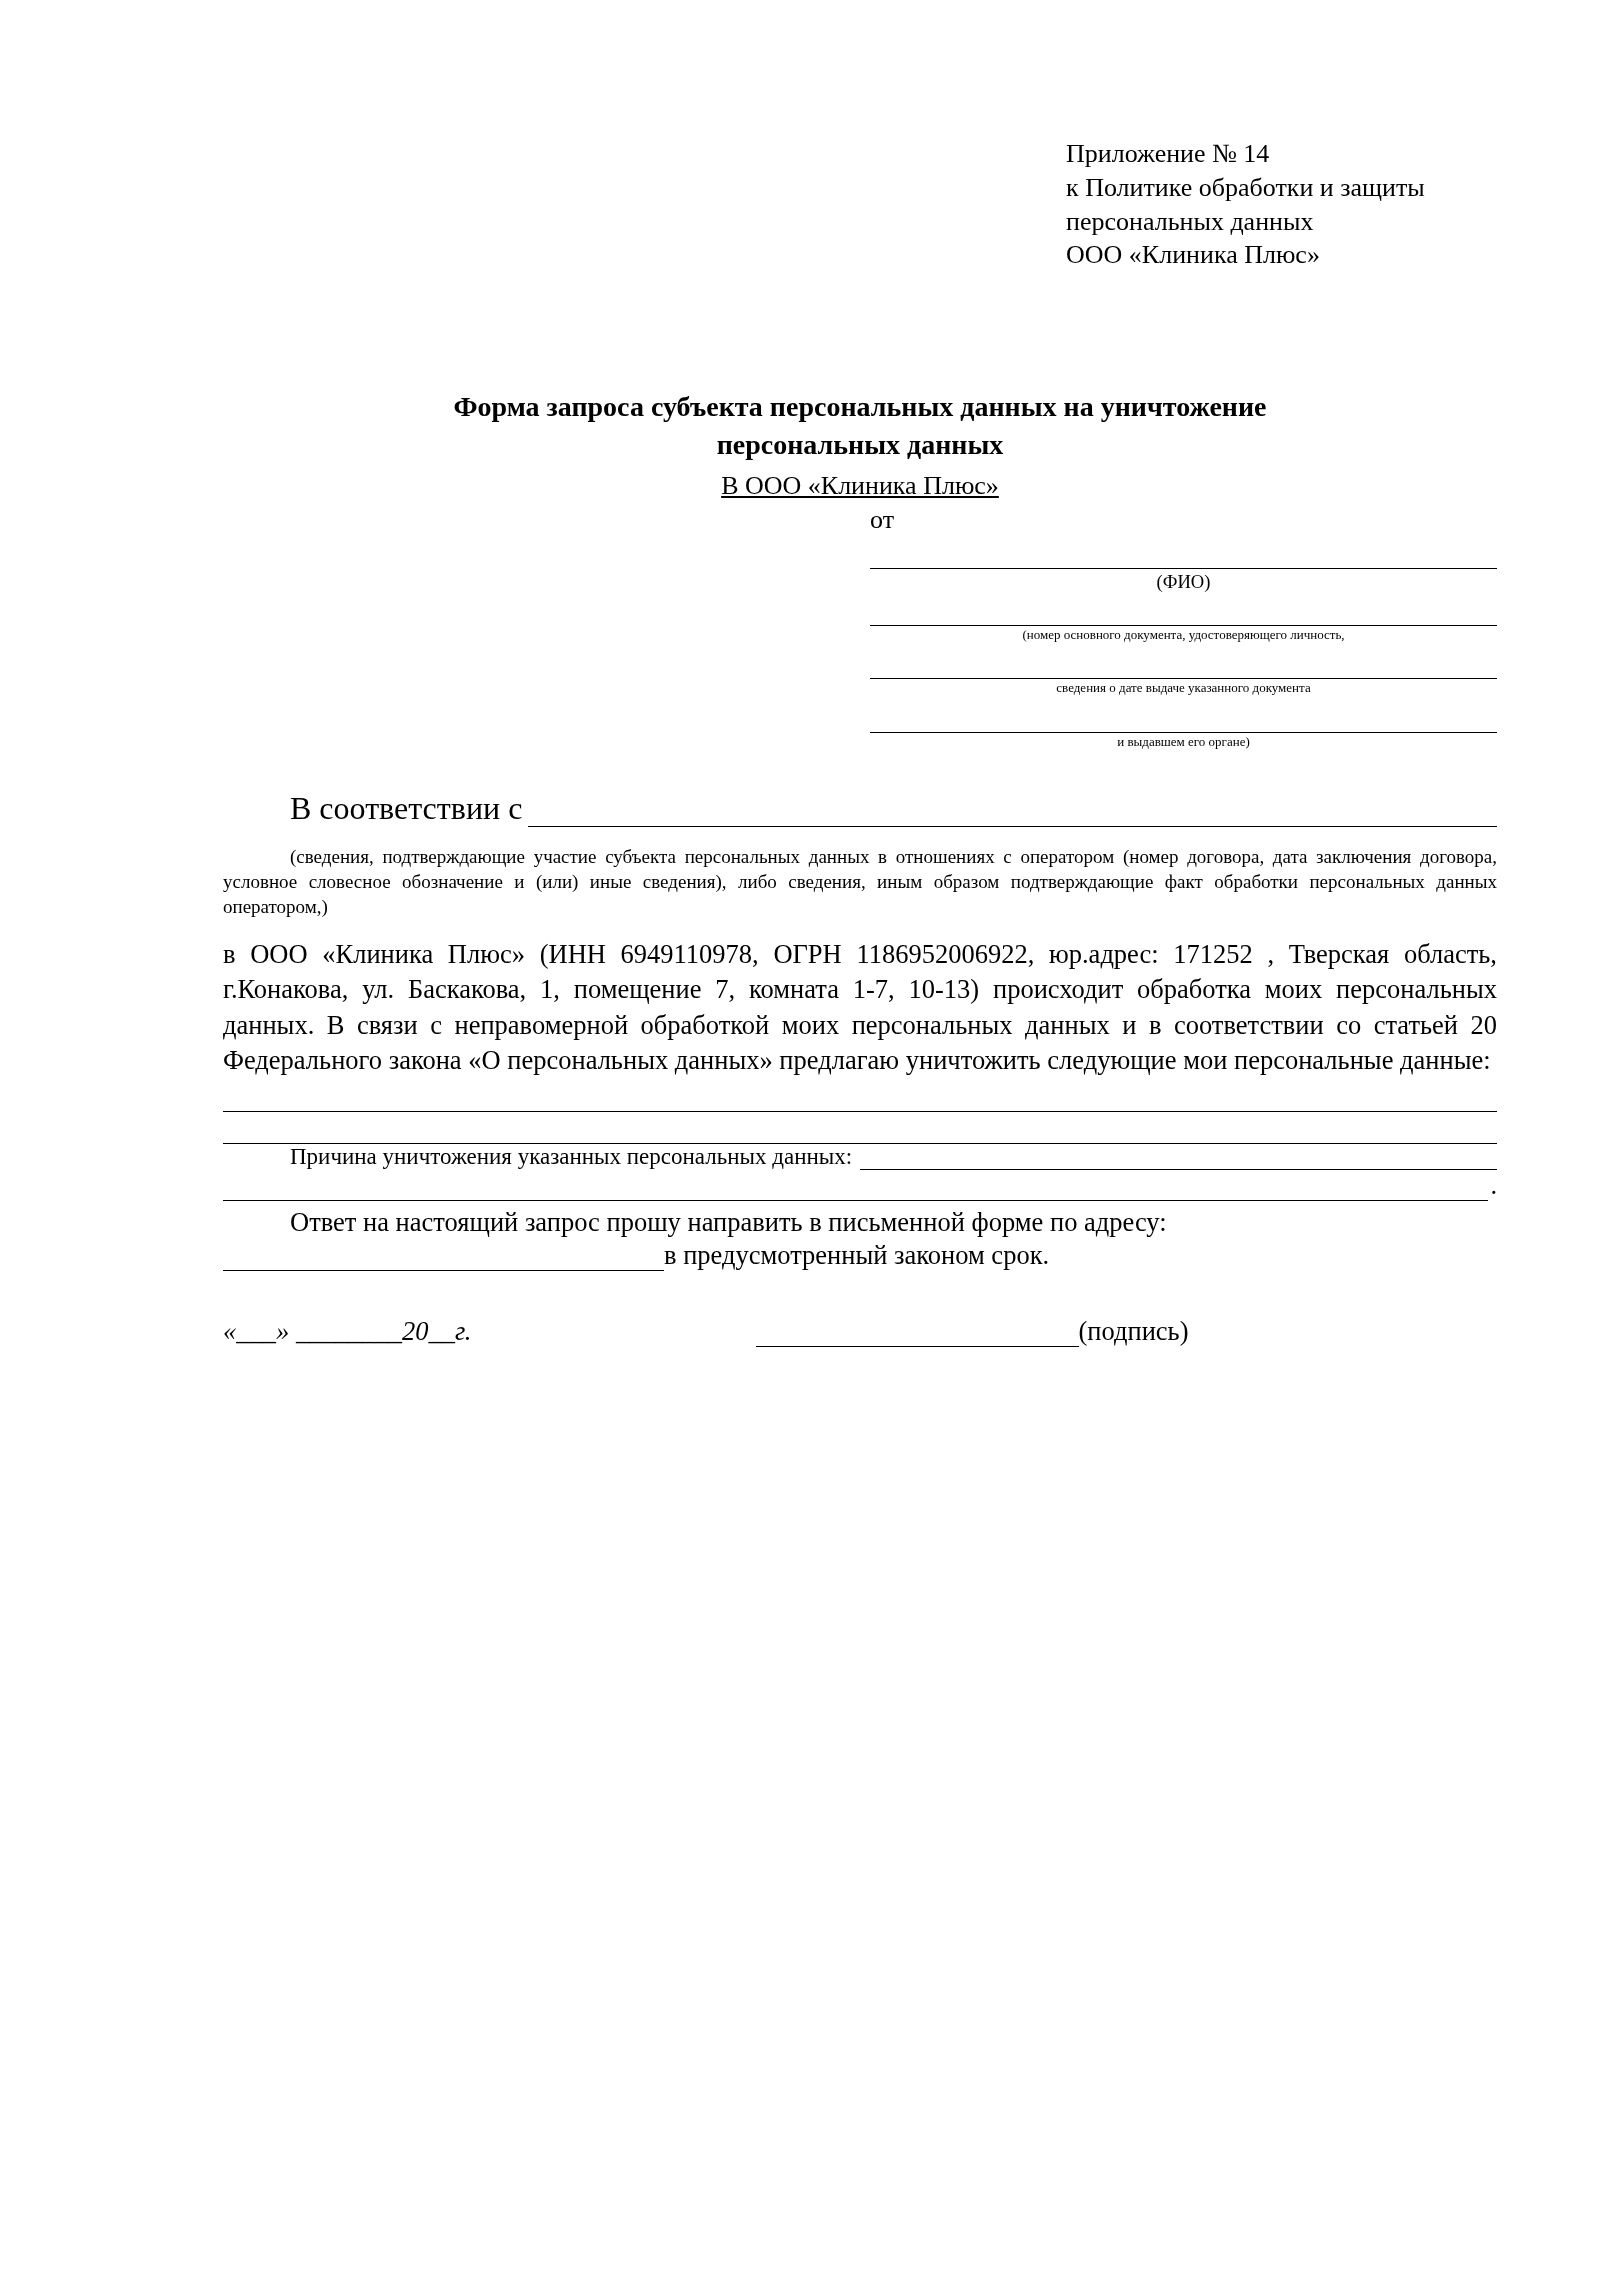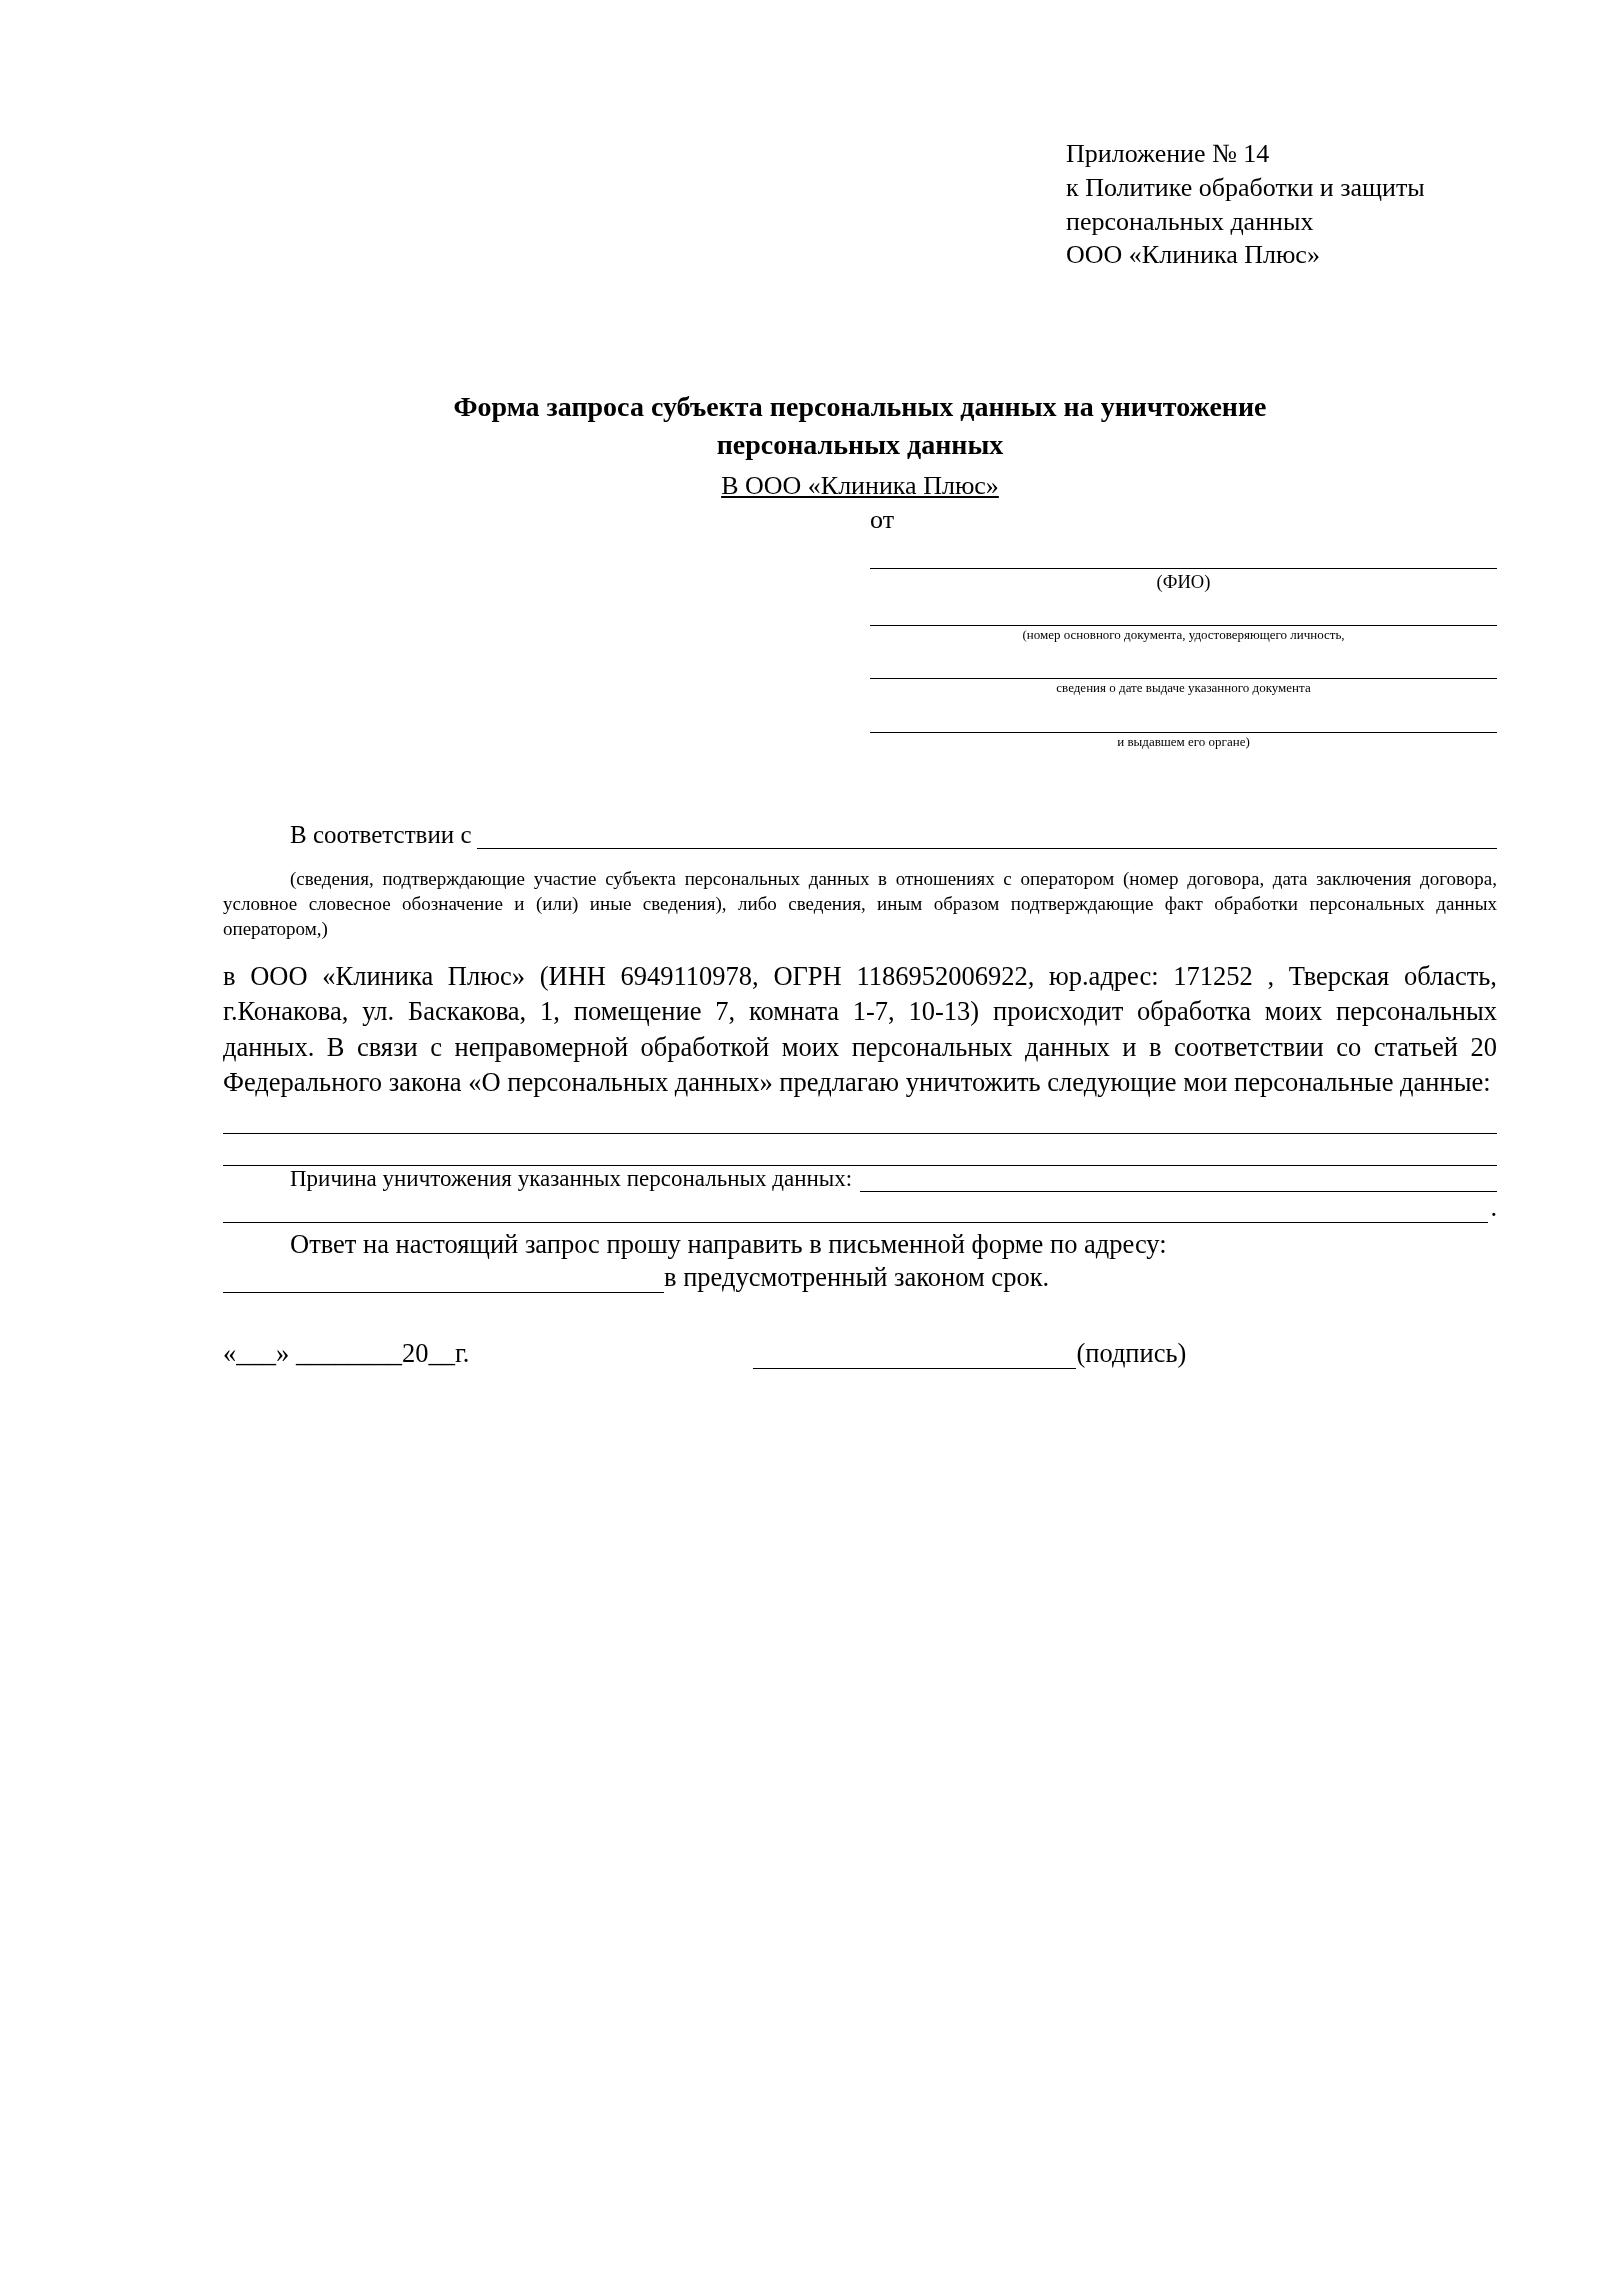--- a/index.html
+++ b/index.html
@@ -79,22 +79,22 @@
     padding-top: 1px;
   }
   .fill-caption.small {
     font-size: 13px;
   }
   .gap-6 { height: 5.9px; }
   .gap-10 { height: 9.8px; }
 
   
   .p-sootv {
-    margin-top: 71px;
-    font-size: 25px;
+    margin-top: 40px;
+    font-size: 32px;
     display: flex;
     align-items: flex-end;
   }
   .p-sootv .lead {
     white-space: nowrap;
     padding-left: 67px;
   }
   .p-sootv .rule {
     flex: 1;
     border-bottom: 1.6px solid #000;
@@ -177,20 +177,21 @@
 
   
   .sig-row {
     margin-top: 45px;
     font-size: 26.5px;
     display: flex;
     align-items: flex-end;
   }
   .sig-left {
     white-space: nowrap;
+    font-style: italic;
   }
   .sig-spacer {
     width: 284px;
   }
   .sig-rule {
     width: 323px;
     border-bottom: 1.6px solid #000;
     height: 25.5px;
   }
   .sig-label {

